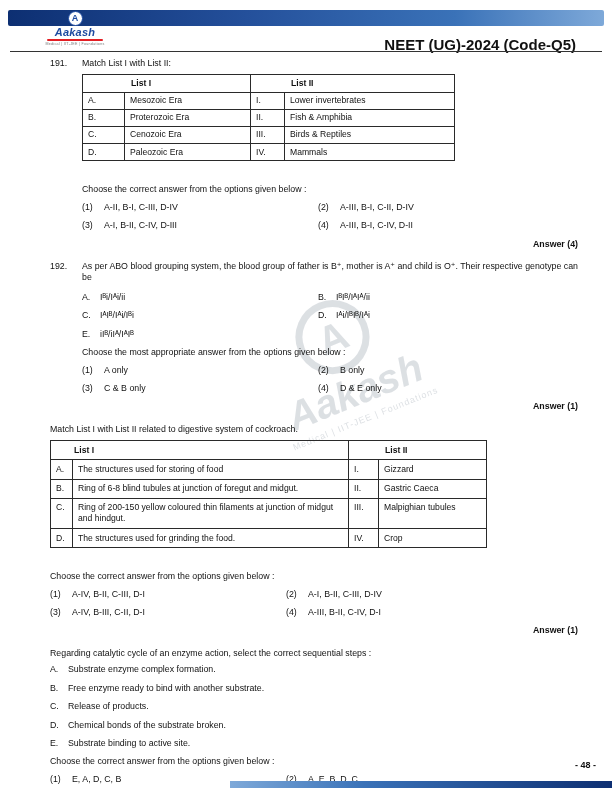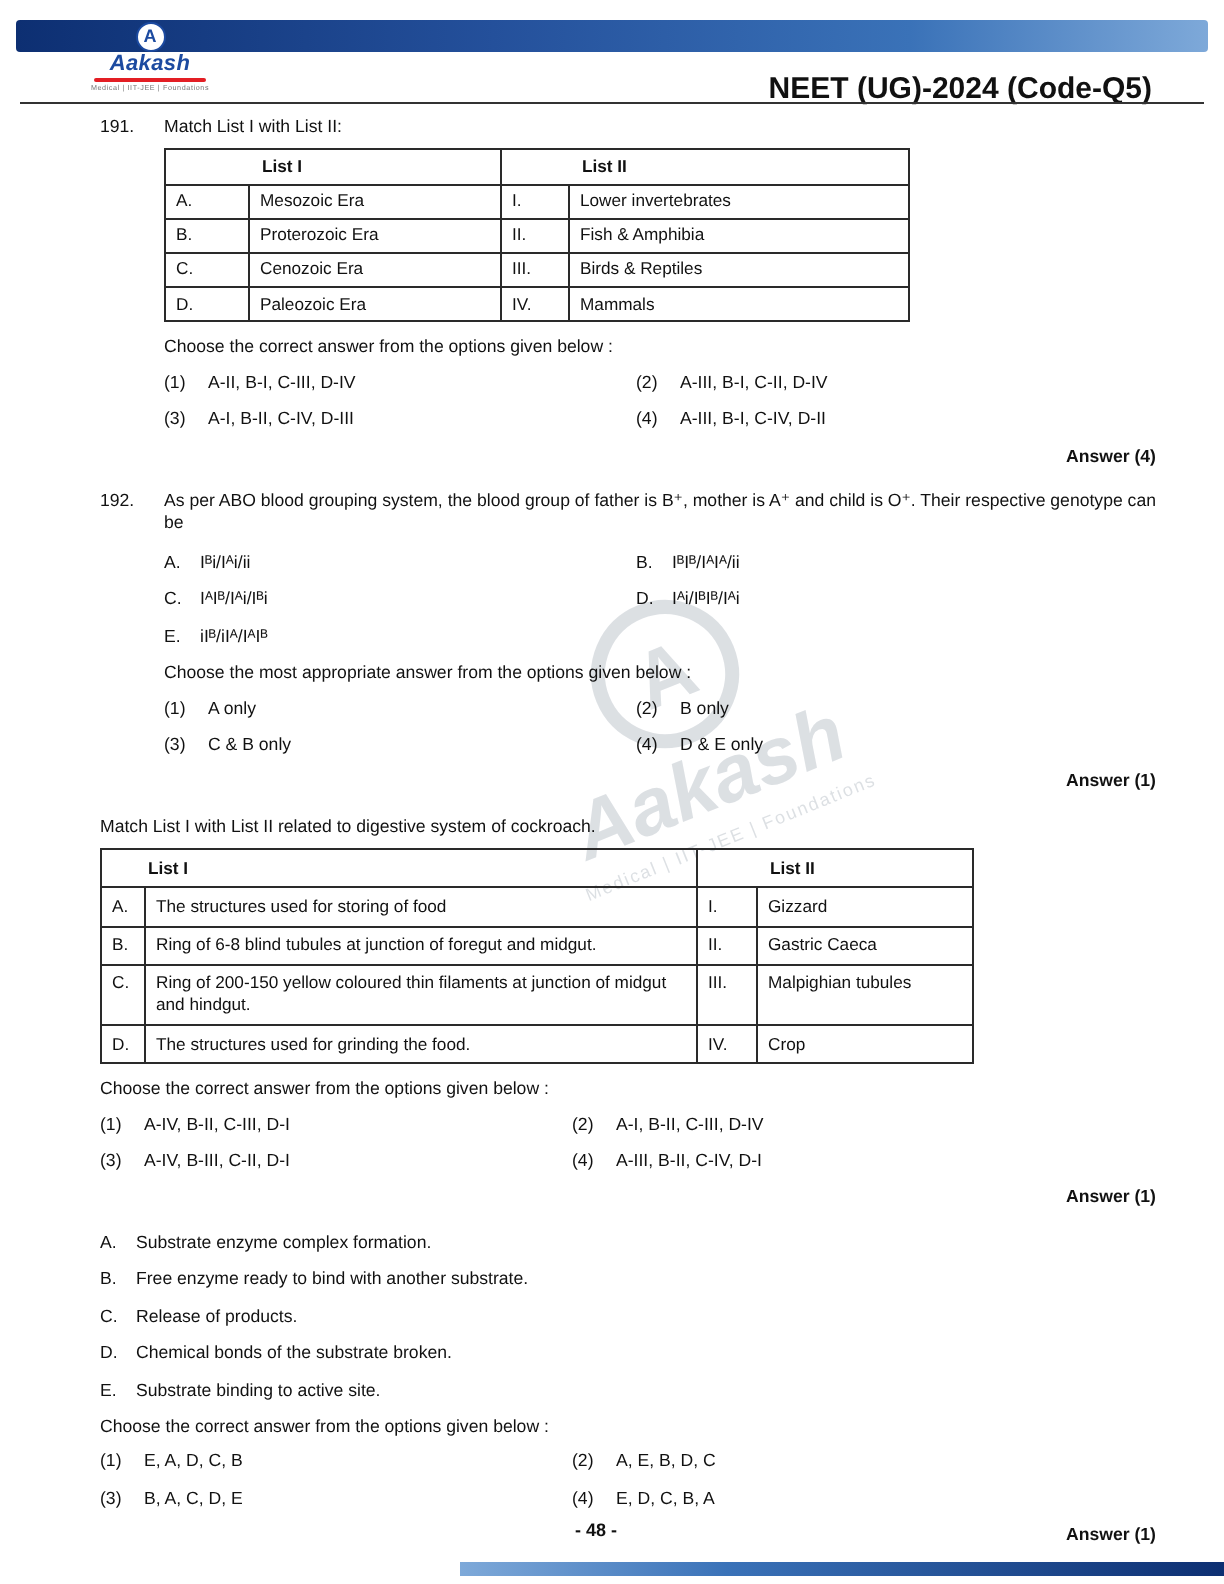--- a/index.html
+++ b/index.html
@@ -52,21 +52,21 @@
   .wm-tag  { font-size:9px; letter-spacing:1px; margin-top:4px; }
 
   
   .content { position:absolute; left:50px; top:58px; width:528px; z-index:2; }
   .question { display:flex; margin-bottom:11px; font-size:8.8px; line-height:1.3; }
   .q-num { flex:none; width:32px; }
   .q-body { flex:1; min-width:0; }
   .q-text { margin:0 0 5px; text-align:justify; }
   .q-text.gap { margin-bottom:8px; }
 
-  table.match-table { border-collapse:collapse; margin:1px 0 7px; table-layout:fixed; }
+  table.match-table { border-collapse:collapse; margin:1px 0 23px; table-layout:fixed; }
   .match-table th, .match-table td {
     border:1px solid #2a2a2a; font-size:8.6px; padding:2.5px 5px;
     text-align:left; vertical-align:top; font-weight:normal; word-wrap:break-word;
   }
   .match-table th { font-weight:700; }
   .t191 .c1{width:42px} .t191 .c2{width:126px} .t191 .c3{width:34px} .t191 .c4{width:170px}
   .t193 .c1{width:22px} .t193 .c2{width:276px} .t193 .c3{width:30px} .t193 .c4{width:108px}
   .t193 th, .t193 td { padding:3.5px 5px; }
   .h191a{padding-left:48px!important} .h191b{padding-left:40px!important}
   .h193a{padding-left:23px!important} .h193b{padding-left:36px!important}
@@ -74,21 +74,21 @@
   .choose { margin:3px 0 6px; }
   .opts { display:grid; grid-template-columns:236px 1fr; row-gap:7px; margin:0 0 7px; }
   .opt { display:flex; }
   .opt-label { flex:none; width:22px; }
   .stmt-label { width:18px; }
   .stmt-list { margin:0 0 7px; }
   .stmt-list .opt { margin-bottom:7px; }
   .answer { font-weight:700; margin:1px 0 0;text-align:right; }
 
   
-  .footer { position:absolute; left:0; right:16px; bottom:22px; text-align:center; font-weight:700; font-size:9px; z-index:2; }
+  .footer { position:absolute; left:0; right:16px; bottom:22px; text-align:right; font-weight:700; font-size:9px; z-index:2; }
   .bottombar {
     position:absolute; right:0; bottom:4px; width:382px; height:7px;
     background:linear-gradient(90deg,#7ea9d9 0%,#3a72b8 35%,#0d2f72 100%);
     z-index:2;
   }
 </style>
 </head>
 <body>
 
 <div class="page">
@@ -288,20 +288,21 @@
             <span class="opt-label">(4)</span>
             <span>A-III, B-II, C-IV, D-I</span>
           </div>
         </div>
         <p class="answer">Answer (1)</p>
       </div>
     </section>
 
     <section class="question">
       <div class="q-body">
+        <p class="q-text">Regarding catalytic cycle of an enzyme action, select the correct sequential steps :</p>
         <div class="stmt-list">
           <div class="opt">
             <span class="opt-label stmt-label">A.</span>
             <span>Substrate enzyme complex formation.</span>
           </div>
           <div class="opt">
             <span class="opt-label stmt-label">B.</span>
             <span>Free enzyme ready to bind with another substrate.</span>
           </div>
           <div class="opt">

